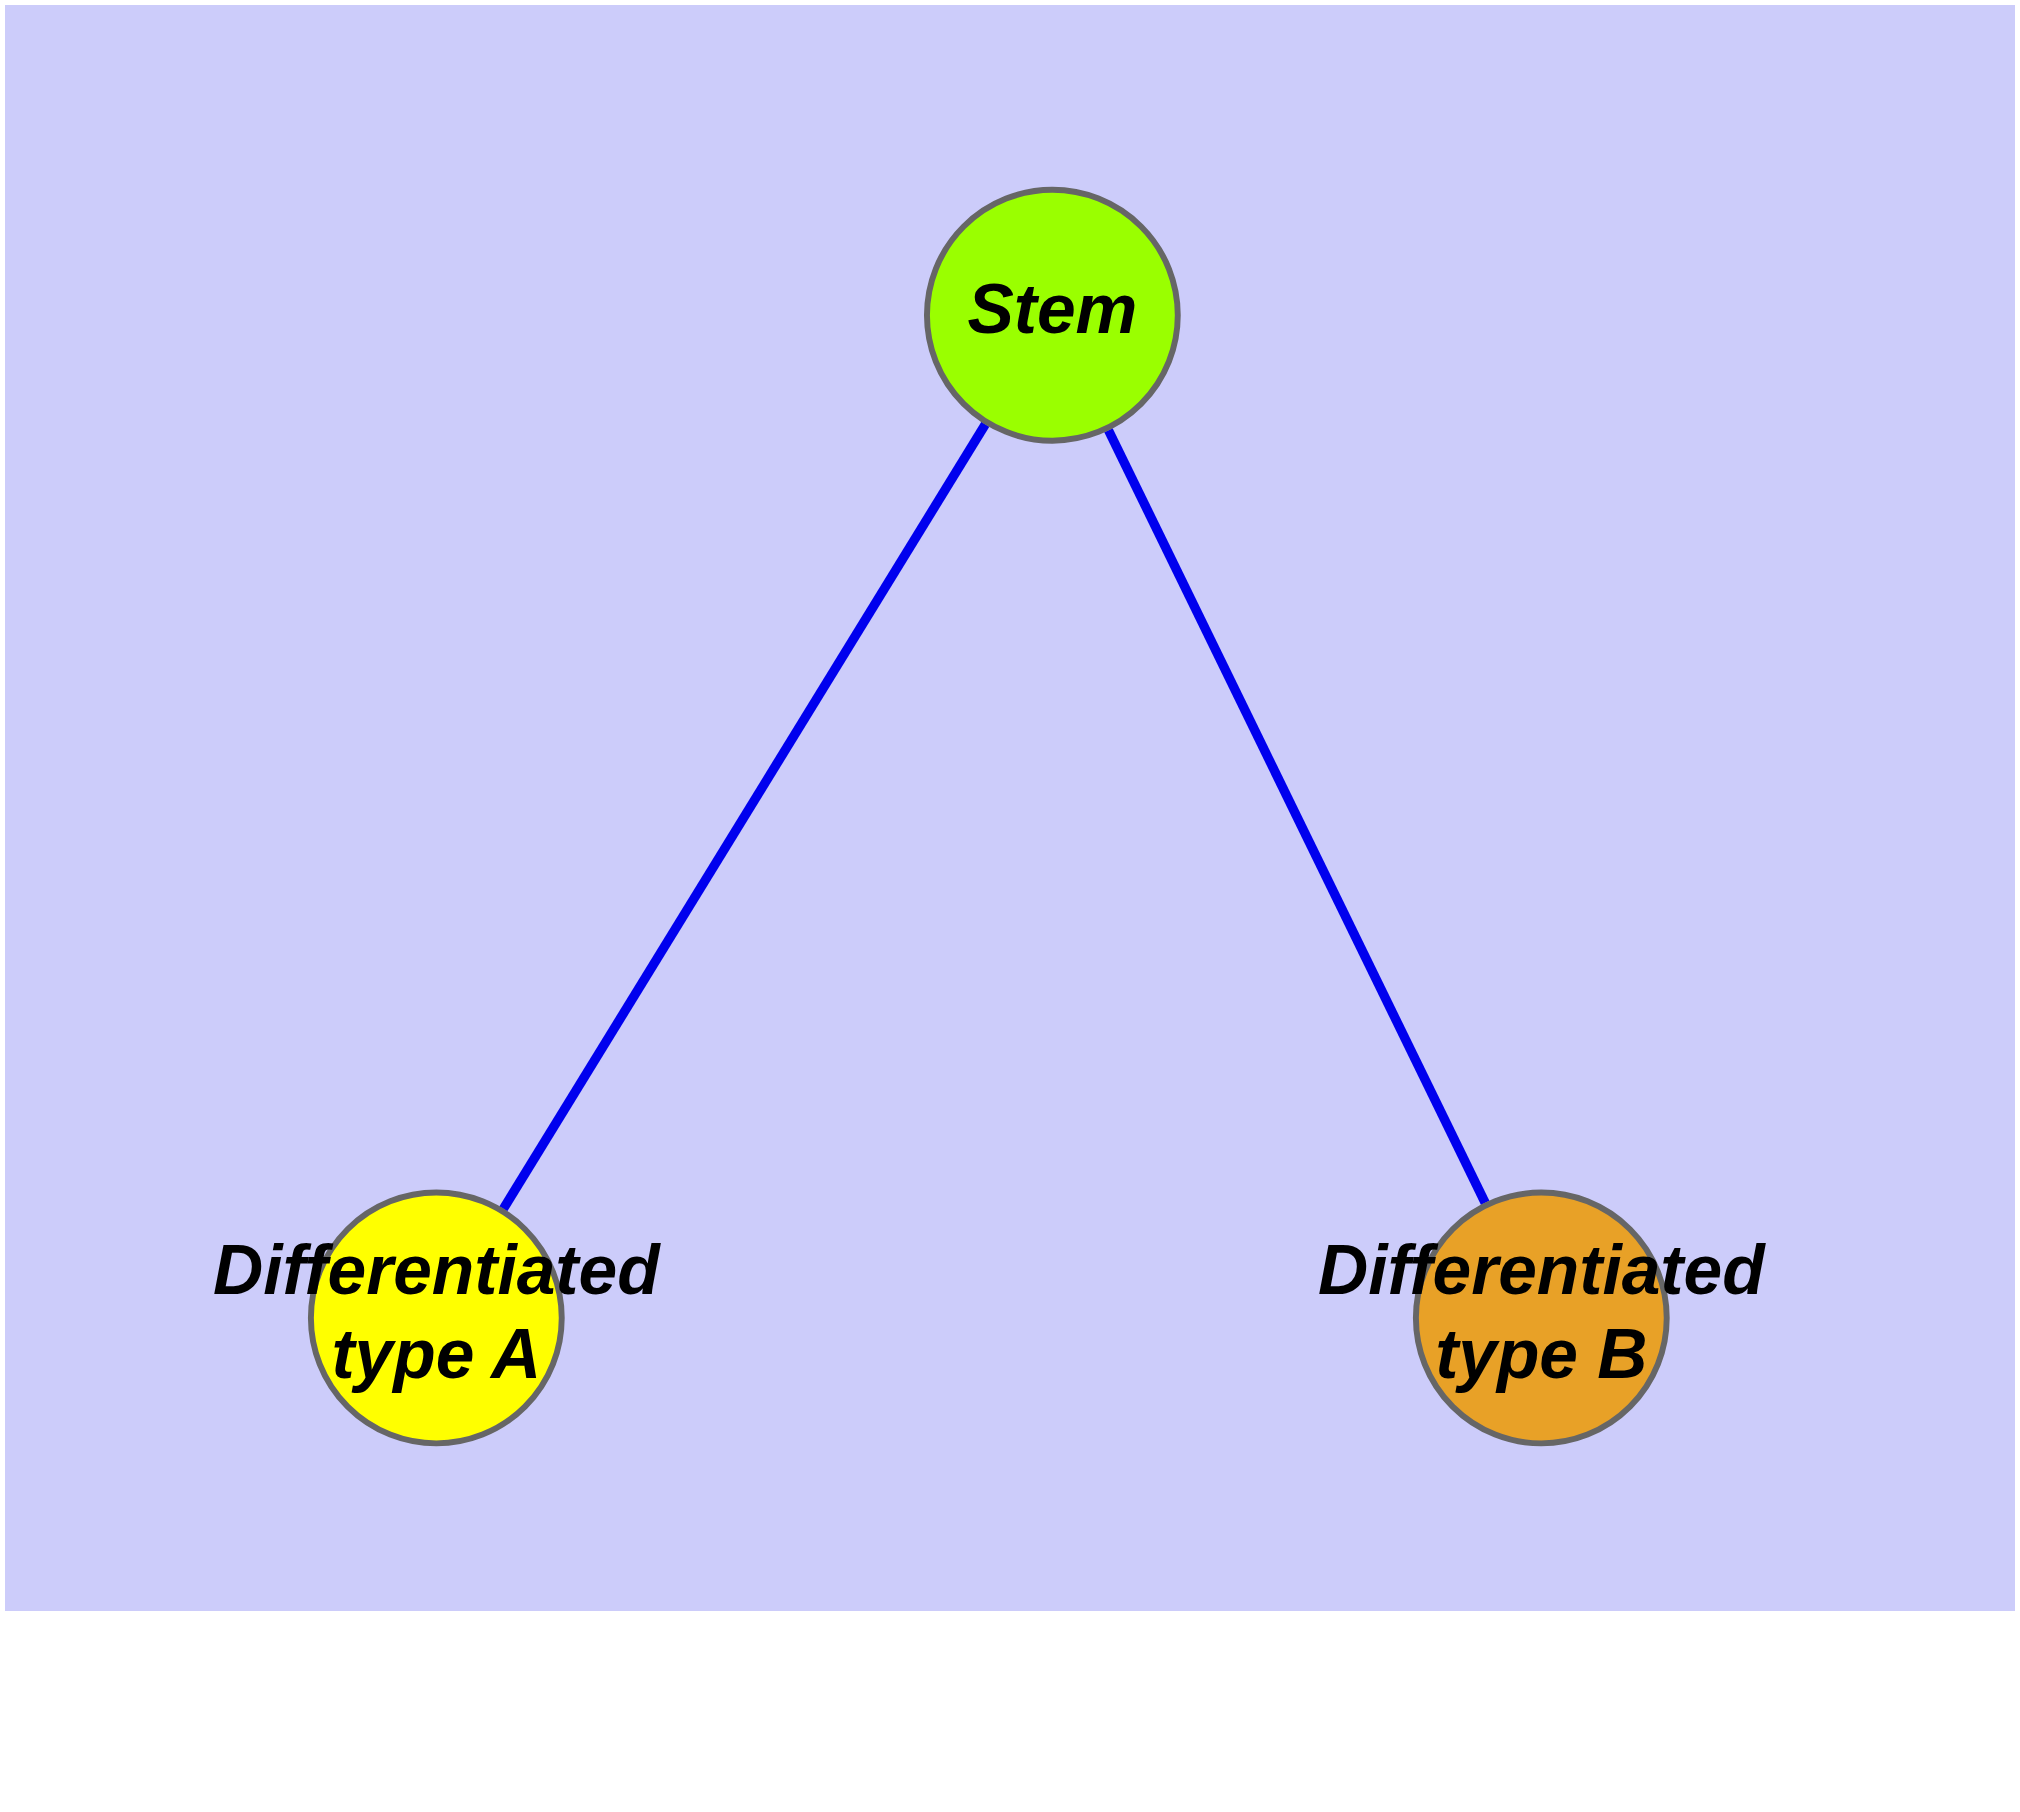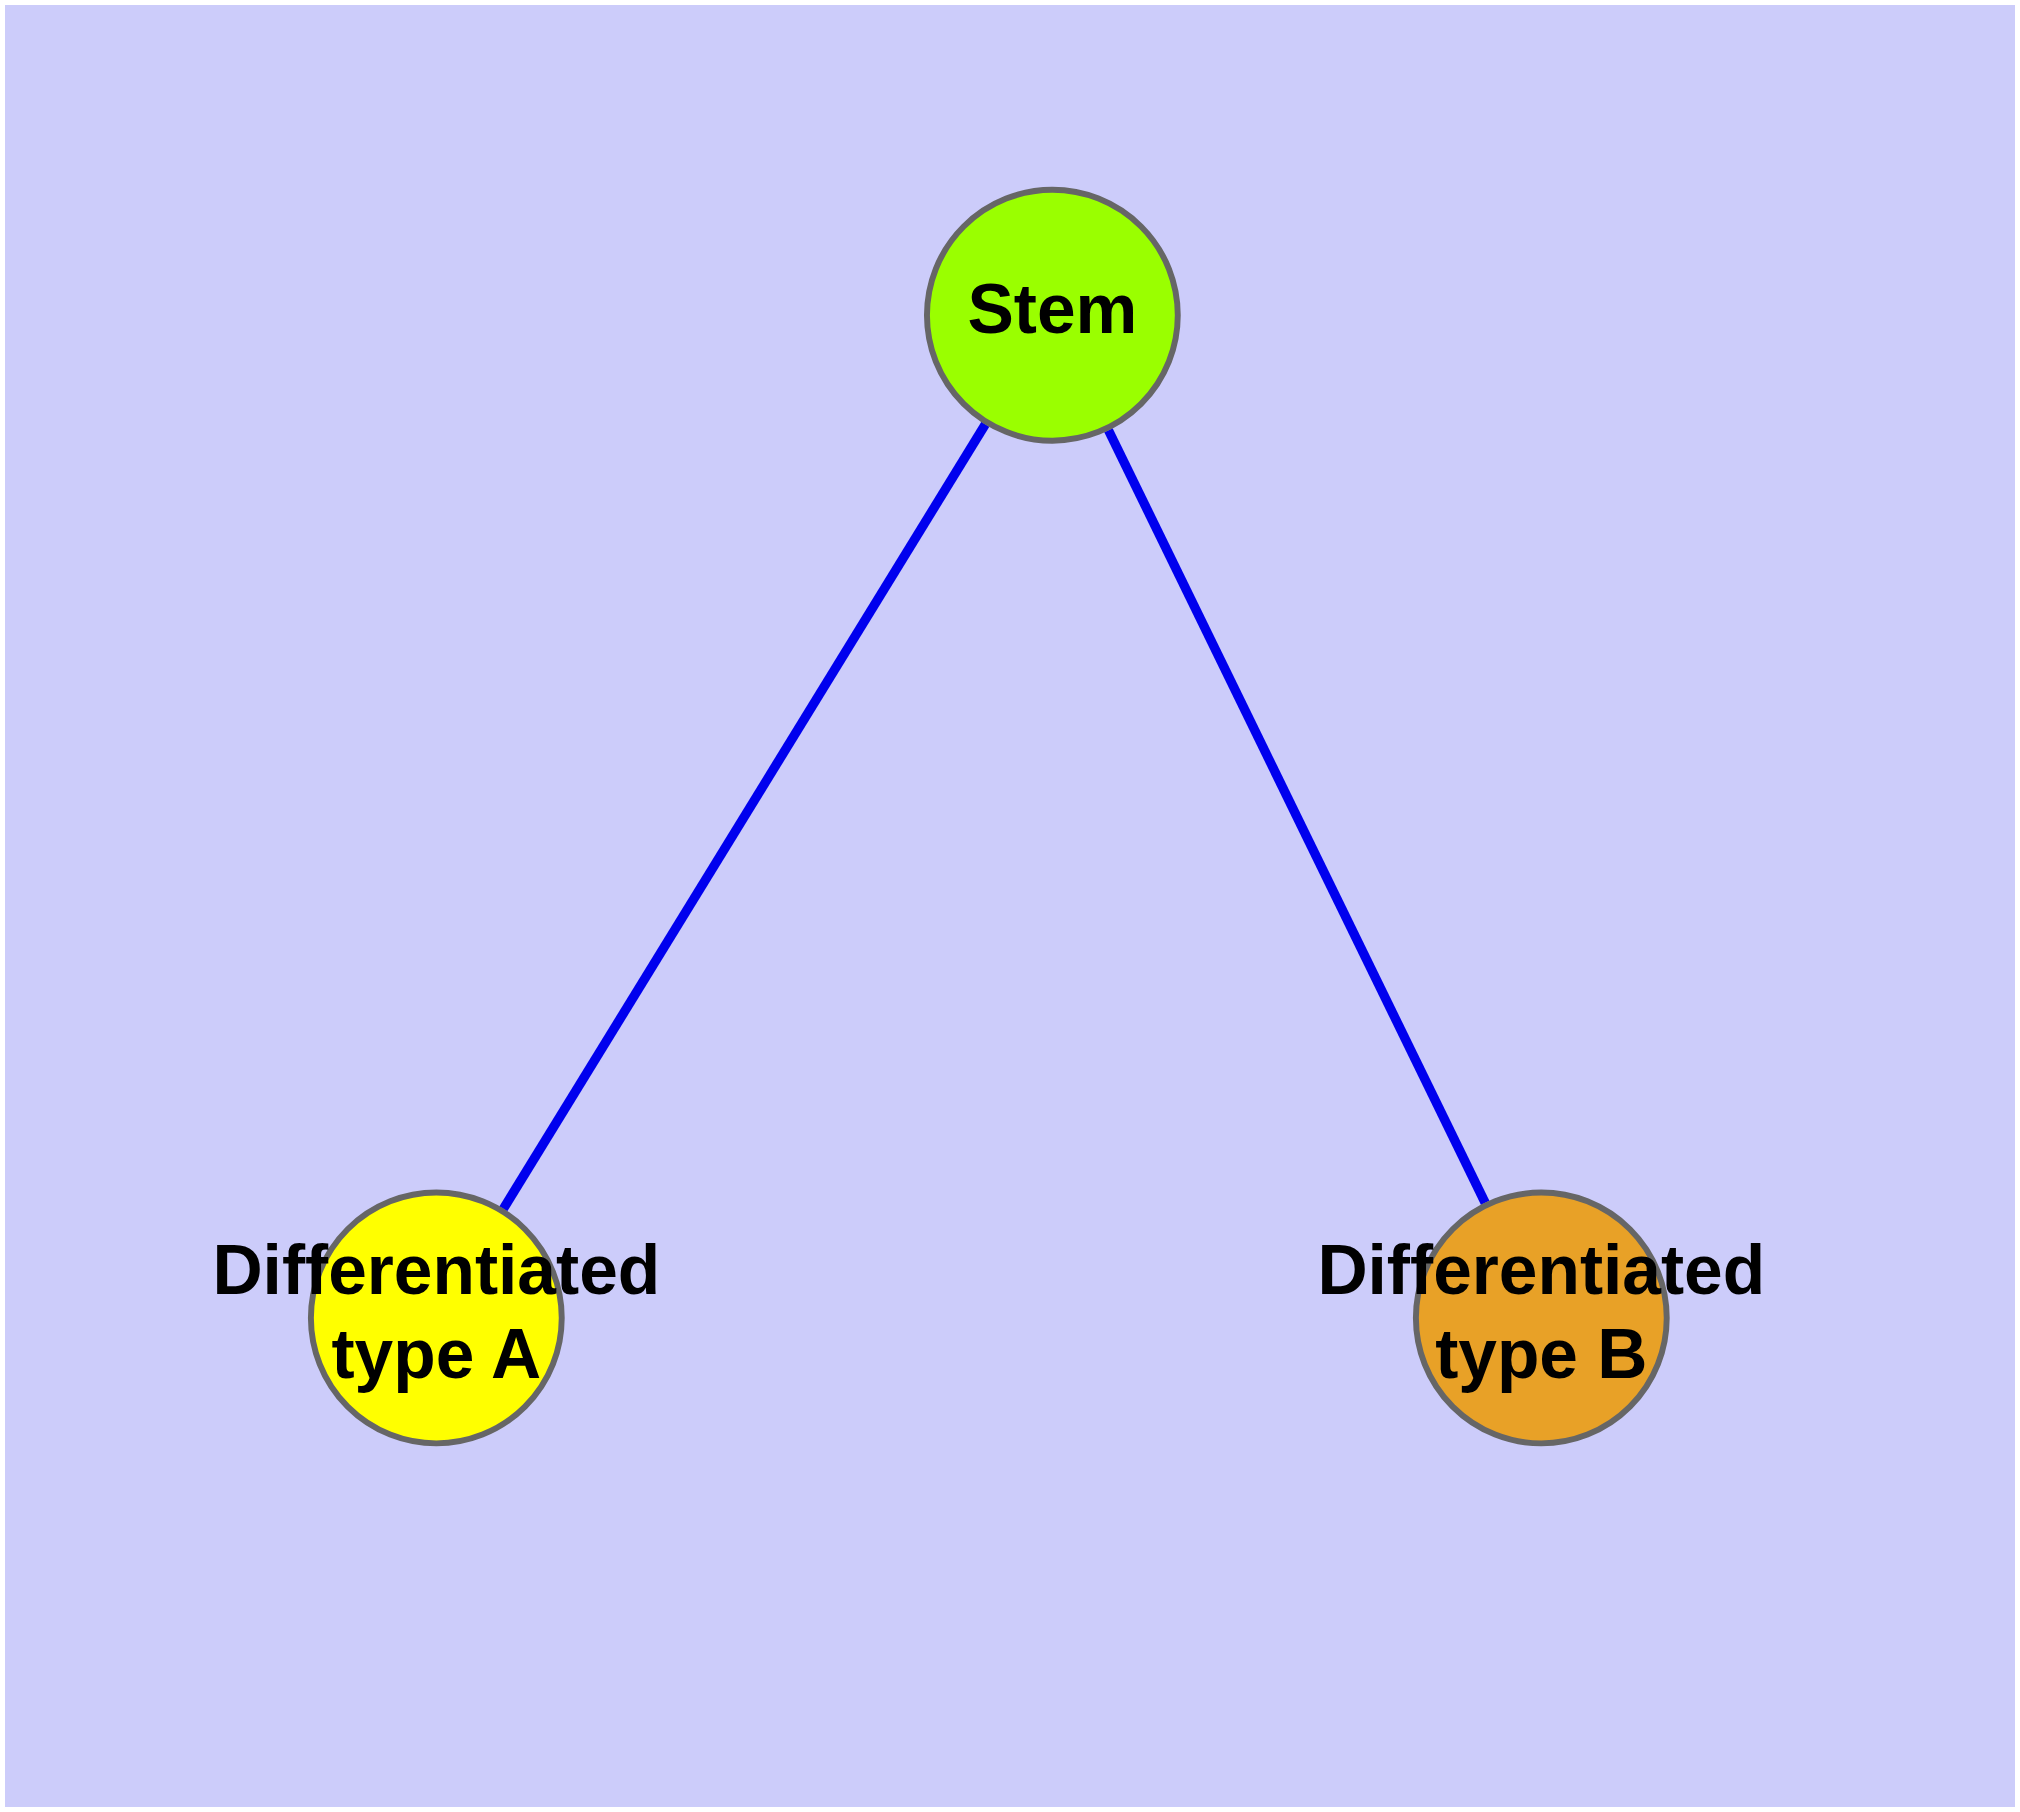--- a/index.html
+++ b/index.html
@@ -3,24 +3,25 @@
 <meta charset="utf-8">
 <style>
   html, body {
     margin: 0;
     padding: 0;
     background: #ffffff;
   }
   #canvas {
     position: relative;
     width: 2021px;
-    height: 1812px;
+    height: 1611px;
     background: #ffffff;
     overflow: hidden;
     font-family: "Liberation Sans", sans-serif;
+    font-style: italic;
   }
   #plot-area {
     position: absolute;
     left: 5.1px;
     top: 5.1px;
     width: 2010px;
     height: 1802px;
     background: #ccccfa;
   }
   #graph-svg {

